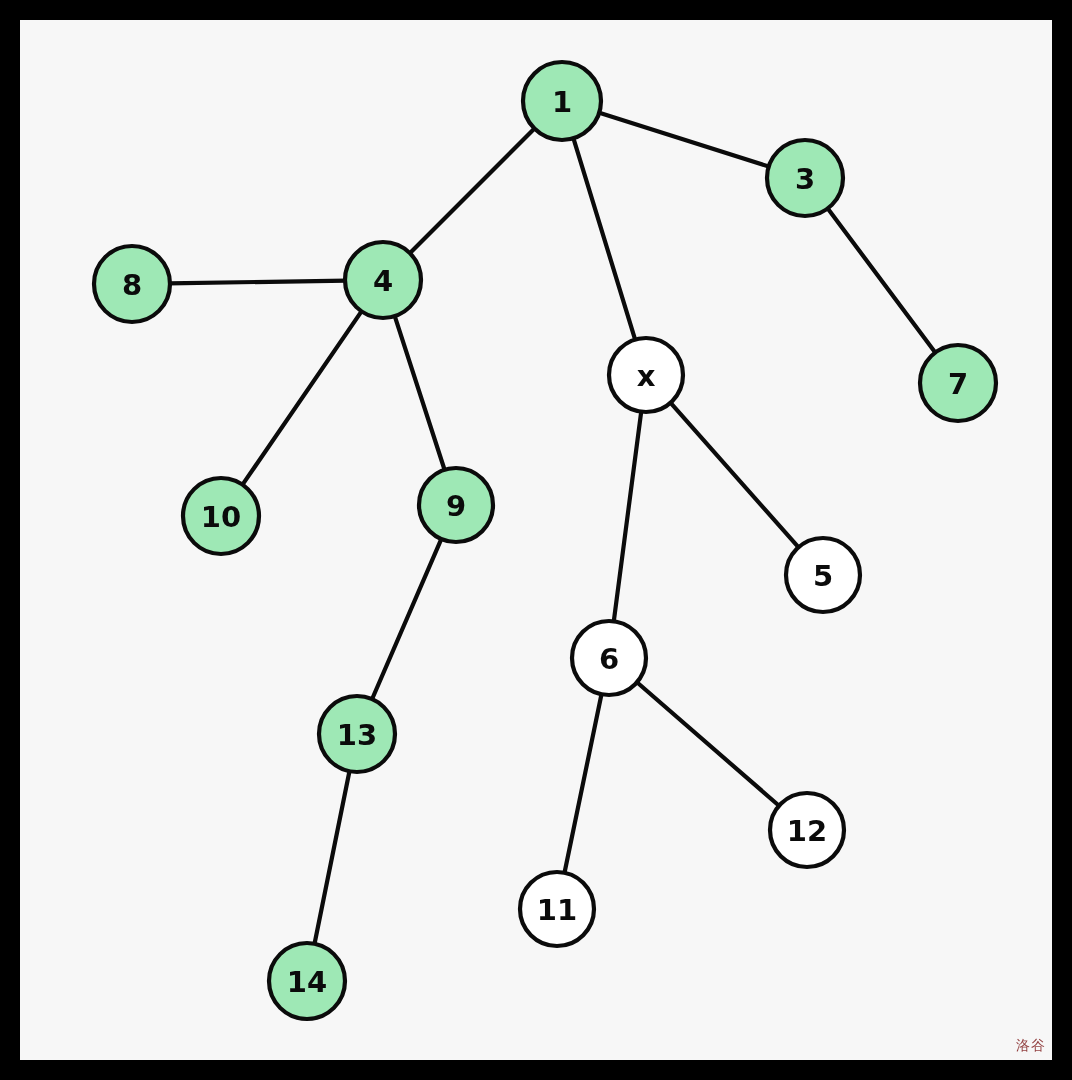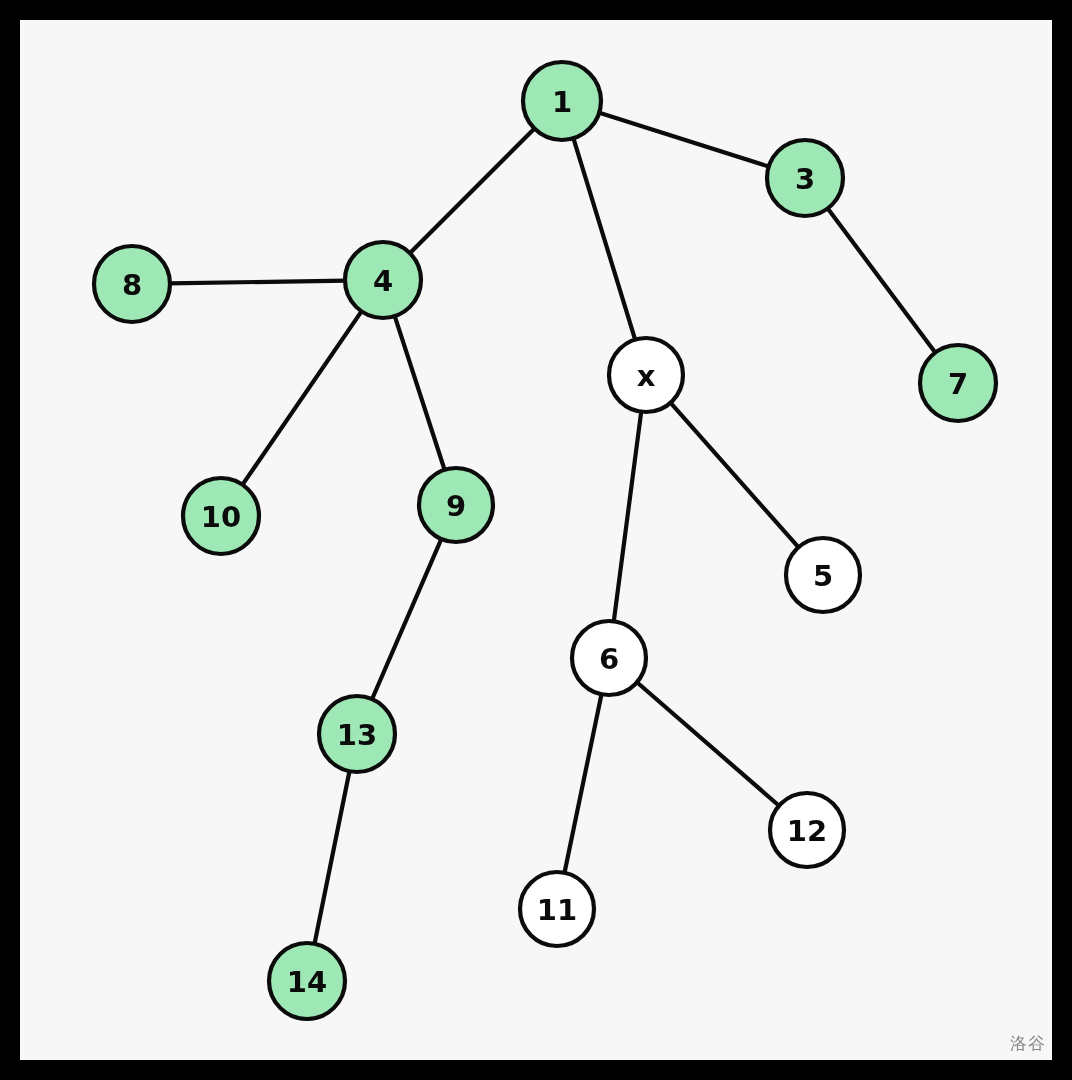--- a/index.html
+++ b/index.html
@@ -56,22 +56,22 @@
     text-anchor: middle;
     dominant-baseline: central;
     pointer-events: none;
     -moz-user-select: none;
   }
   .watermark {
     position: absolute;
     right: 6px;
     bottom: 8px;
     font-family: "DejaVu Sans", "Liberation Sans", sans-serif;
-    font-size: 17px;
-    color: #737373;
+    font-size: 14px;
+    color: #7f1d1d;
     letter-spacing: 1px;
     line-height: 1;
     opacity: 0.85;
     pointer-events: none;
   }
 </style>
 </head>
 <body>
 
 <div id="stage">

